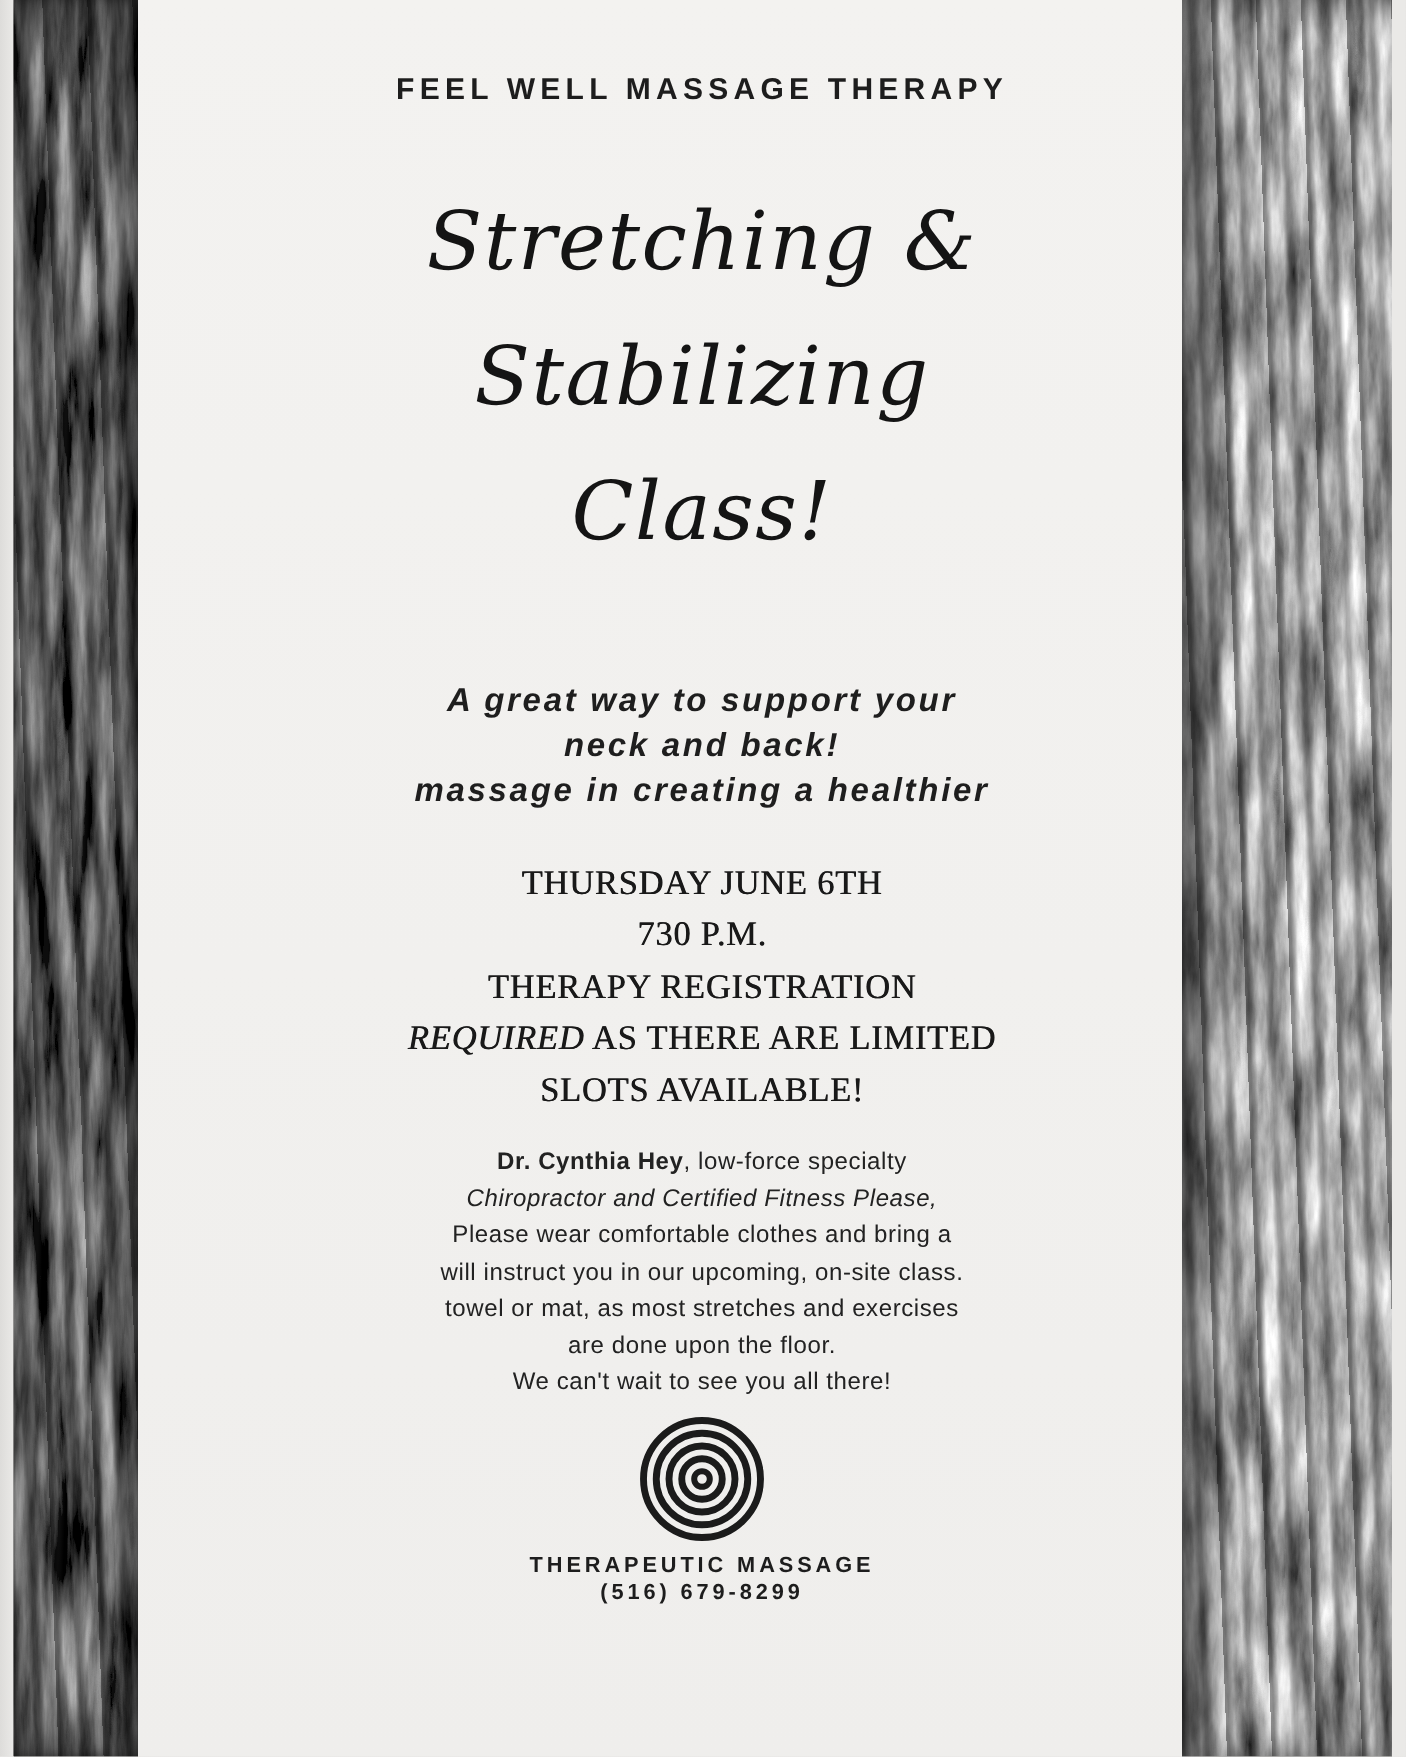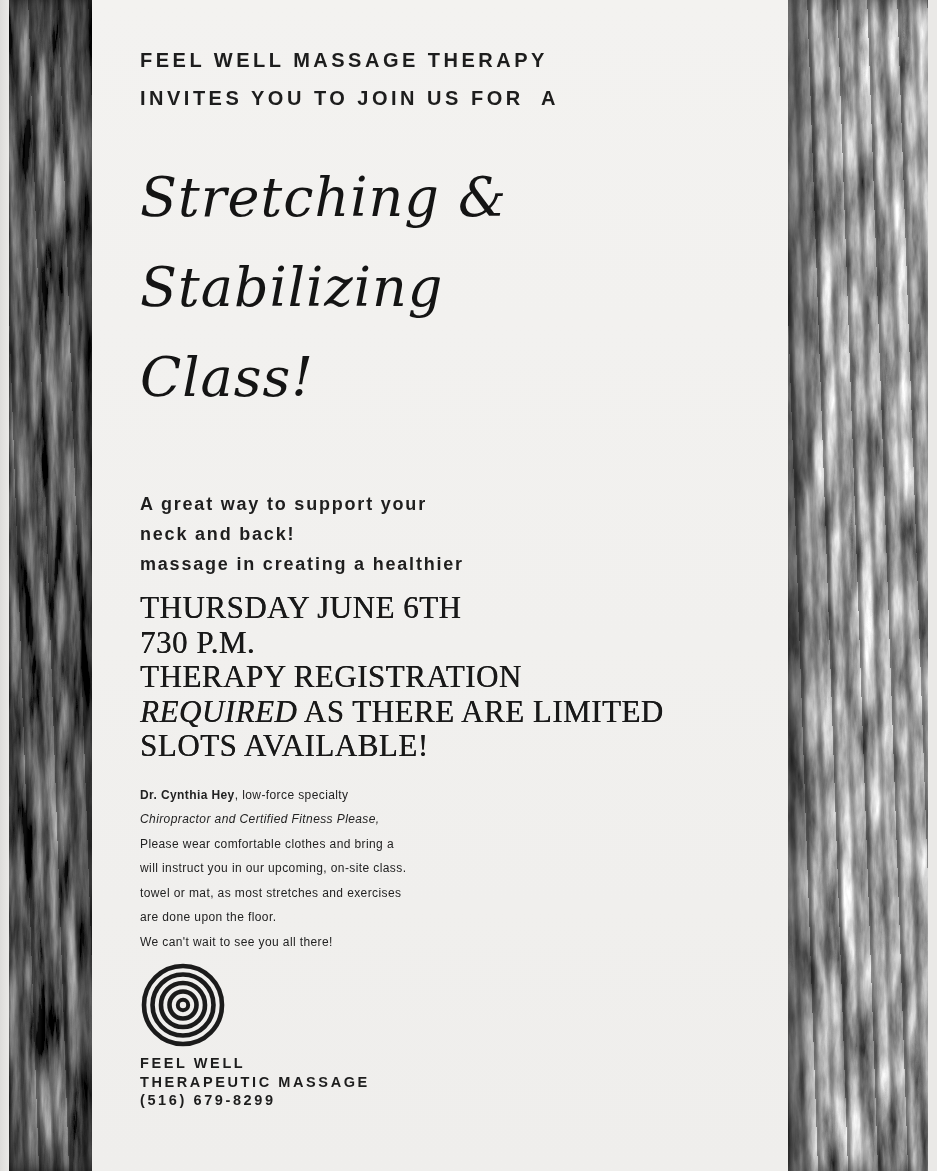--- a/index.html
+++ b/index.html
@@ -41,21 +41,21 @@
   }
   .bark-right .bark-streaks {
     box-shadow: inset 16px 0 24px rgba(0,0,0,0.55), inset -8px 0 16px rgba(255,255,255,0.10);
   }
   
   .paper {
     position: absolute; left: 92px; top: 0;
     width: 708px; height: 1171px;
     background: linear-gradient(180deg, #f3f2f0 0%, #f1f0ee 55%, #efeeec 100%);
     color: #1b1b1b;
-    text-align: left;
+    text-align: center;
     box-sizing: border-box;
     padding: 42px 4px 0 48px;
     overflow: hidden;
   }
   .intro {
     font-weight: 700;
     font-size: 20px;
     line-height: 37.5px;
     letter-spacing: 3.5px;
     color: #1d1d1d;
@@ -67,38 +67,39 @@
     font-style: italic;
     font-weight: 500;
     font-size: 54px;
     line-height: 90px;
     color: #141414;
     letter-spacing: 1px;
   }
   .benefit {
     margin: 66px 0 0 0;
     font-weight: 700;
-    font-size: 18px;
+    font-size: 22px;
     line-height: 30px;
     letter-spacing: 1.8px;
     color: #1e1e1e;
+    font-style: italic;
   }
   .details {
-    margin-top: 12px;
+    margin-top: 30px;
     font-family: "Liberation Serif", serif;
-    font-size: 31px;
+    font-size: 23px;
     line-height: 34.5px;
     letter-spacing: 0.5px;
     color: #191919;
     text-shadow: 0.35px 0 0 currentColor;
   }
   .details .it { font-style: italic; }
   .desc {
     margin-top: 19px;
-    font-size: 12px;
+    font-size: 16px;
     line-height: 24.5px;
     letter-spacing: 0.4px;
     color: #222222;
   }
   .desc .b  { font-weight: 700; }
   .desc .it { font-style: italic; }
   .logo-wrap { margin-top: 8px; height: 86px; }
   .logo-wrap svg { display: inline-block; vertical-align: top; }
   .footer {
     margin-top: 6px;
@@ -131,21 +132,20 @@
       </defs>
       <rect width="83" height="1171" filter="url(#barkL)"></rect>
     </svg>
     <div class="bark-streaks"></div>
   </div>
 
   <div class="paper">
 
     <header class="intro">
       <div>FEEL WELL MASSAGE THERAPY</div>
-      <div>INVITES YOU TO JOIN US FOR  A</div>
     </header>
 
     <h1 class="title">
       <div>Stretching &amp;</div>
       <div>Stabilizing</div>
       <div>Class!</div>
     </h1>
 
     <div class="benefit">
       <div>A great way to support your</div>
@@ -177,21 +177,20 @@
           <circle cx="43" cy="43" r="39" stroke-width="4.6"></circle>
           <circle cx="43" cy="43" r="30.5" stroke-width="4.6"></circle>
           <circle cx="43" cy="43" r="22" stroke-width="4.6"></circle>
           <circle cx="43" cy="43" r="13.5" stroke-width="4.6"></circle>
           <circle cx="43" cy="43" r="5.2" stroke-width="4.0"></circle>
         </g>
       </svg>
     </div>
 
     <footer class="footer">
-      <div>FEEL WELL</div>
       <div>THERAPEUTIC MASSAGE</div>
       <div>(516) 679-8299</div>
     </footer>
 
   </div>
 
   <div class="bark bark-right">
     <svg width="140" height="1171" preserveAspectRatio="none" aria-hidden="true">
       <defs>
         <filter id="barkR" x="0%" y="0%" width="100%" height="100%">

